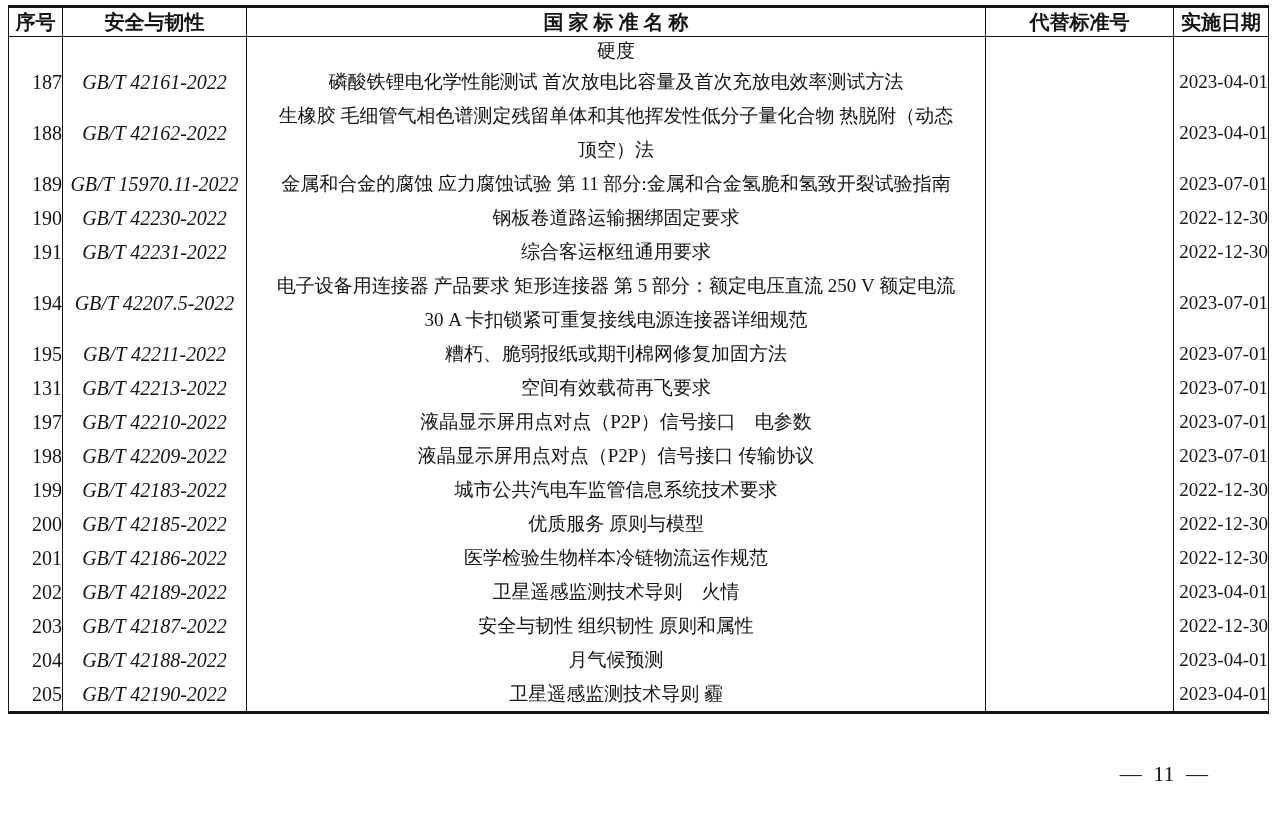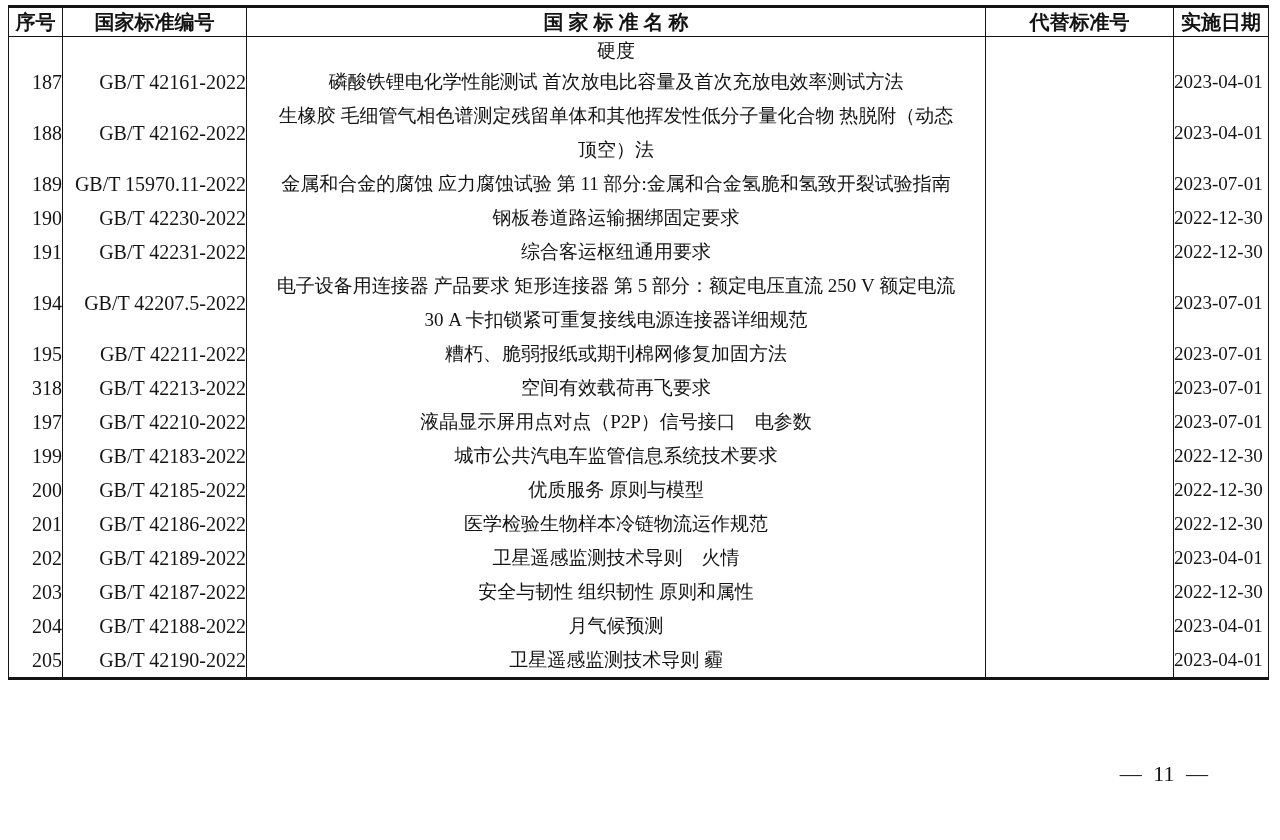--- a/index.html
+++ b/index.html
@@ -41,30 +41,30 @@
     height: 28px;
     line-height: 28px;
     font-weight: bold;
     font-size: 20px;
     text-align: center;
     white-space: nowrap;
   }
   tbody td { line-height: 34px; font-size: 20px; }
   tr.carryover td { line-height: 28px; }
   td.seq-cell  { text-align: right; }
-  td.code-cell { text-align: right; padding-left: 11px; white-space: nowrap; }
+  td.code-cell { text-align: center; padding-left: 11px; white-space: nowrap; font-style: italic; }
   td.name-cell {
     text-align: center;
     padding-left: 12px;
     padding-right: 8px;
     white-space: pre-wrap;
     font-size: 19px;
   }
   td.replaced-cell { text-align: center; }
-  td.date-cell { text-align: left; font-size: 19px; white-space: nowrap; }
+  td.date-cell { text-align: right; font-size: 19px; white-space: nowrap; }
   .page-number {
     position: absolute;
     top: 761px;
     right: 72px;
     font-size: 22px;
     line-height: 26px;
     word-spacing: 6px;
     color: #141414;
   }
 </style>
@@ -77,21 +77,21 @@
     <colgroup>
       <col style="width:54px">
       <col style="width:184px">
       <col style="width:739px">
       <col style="width:188px">
       <col style="width:95px">
     </colgroup>
     <thead>
       <tr>
         <th>序号</th>
-        <th>国家标准编号</th>
+        <th>安全与韧性</th>
         <th>国 家 标 准 名 称</th>
         <th>代替标准号</th>
         <th>实施日期</th>
       </tr>
     </thead>
     <tbody>
         <tr class="carryover">
           <td class="seq-cell"></td>
           <td class="code-cell"></td>
           <td class="name-cell">硬度</td>
@@ -143,34 +143,41 @@
           <td class="date-cell">2023-07-01</td>
         </tr>
         <tr>
           <td class="seq-cell">195</td>
           <td class="code-cell">GB/T 42211-2022</td>
           <td class="name-cell">糟朽、脆弱报纸或期刊棉网修复加固方法</td>
           <td class="replaced-cell"></td>
           <td class="date-cell">2023-07-01</td>
         </tr>
         <tr>
-          <td class="seq-cell">318</td>
+          <td class="seq-cell">131</td>
           <td class="code-cell">GB/T 42213-2022</td>
           <td class="name-cell">空间有效载荷再飞要求</td>
           <td class="replaced-cell"></td>
           <td class="date-cell">2023-07-01</td>
         </tr>
         <tr>
           <td class="seq-cell">197</td>
           <td class="code-cell">GB/T 42210-2022</td>
           <td class="name-cell">液晶显示屏用点对点（P2P）信号接口　电参数</td>
           <td class="replaced-cell"></td>
           <td class="date-cell">2023-07-01</td>
         </tr>
         <tr>
+          <td class="seq-cell">198</td>
+          <td class="code-cell">GB/T 42209-2022</td>
+          <td class="name-cell">液晶显示屏用点对点（P2P）信号接口 传输协议</td>
+          <td class="replaced-cell"></td>
+          <td class="date-cell">2023-07-01</td>
+        </tr>
+        <tr>
           <td class="seq-cell">199</td>
           <td class="code-cell">GB/T 42183-2022</td>
           <td class="name-cell">城市公共汽电车监管信息系统技术要求</td>
           <td class="replaced-cell"></td>
           <td class="date-cell">2022-12-30</td>
         </tr>
         <tr>
           <td class="seq-cell">200</td>
           <td class="code-cell">GB/T 42185-2022</td>
           <td class="name-cell">优质服务 原则与模型</td>

